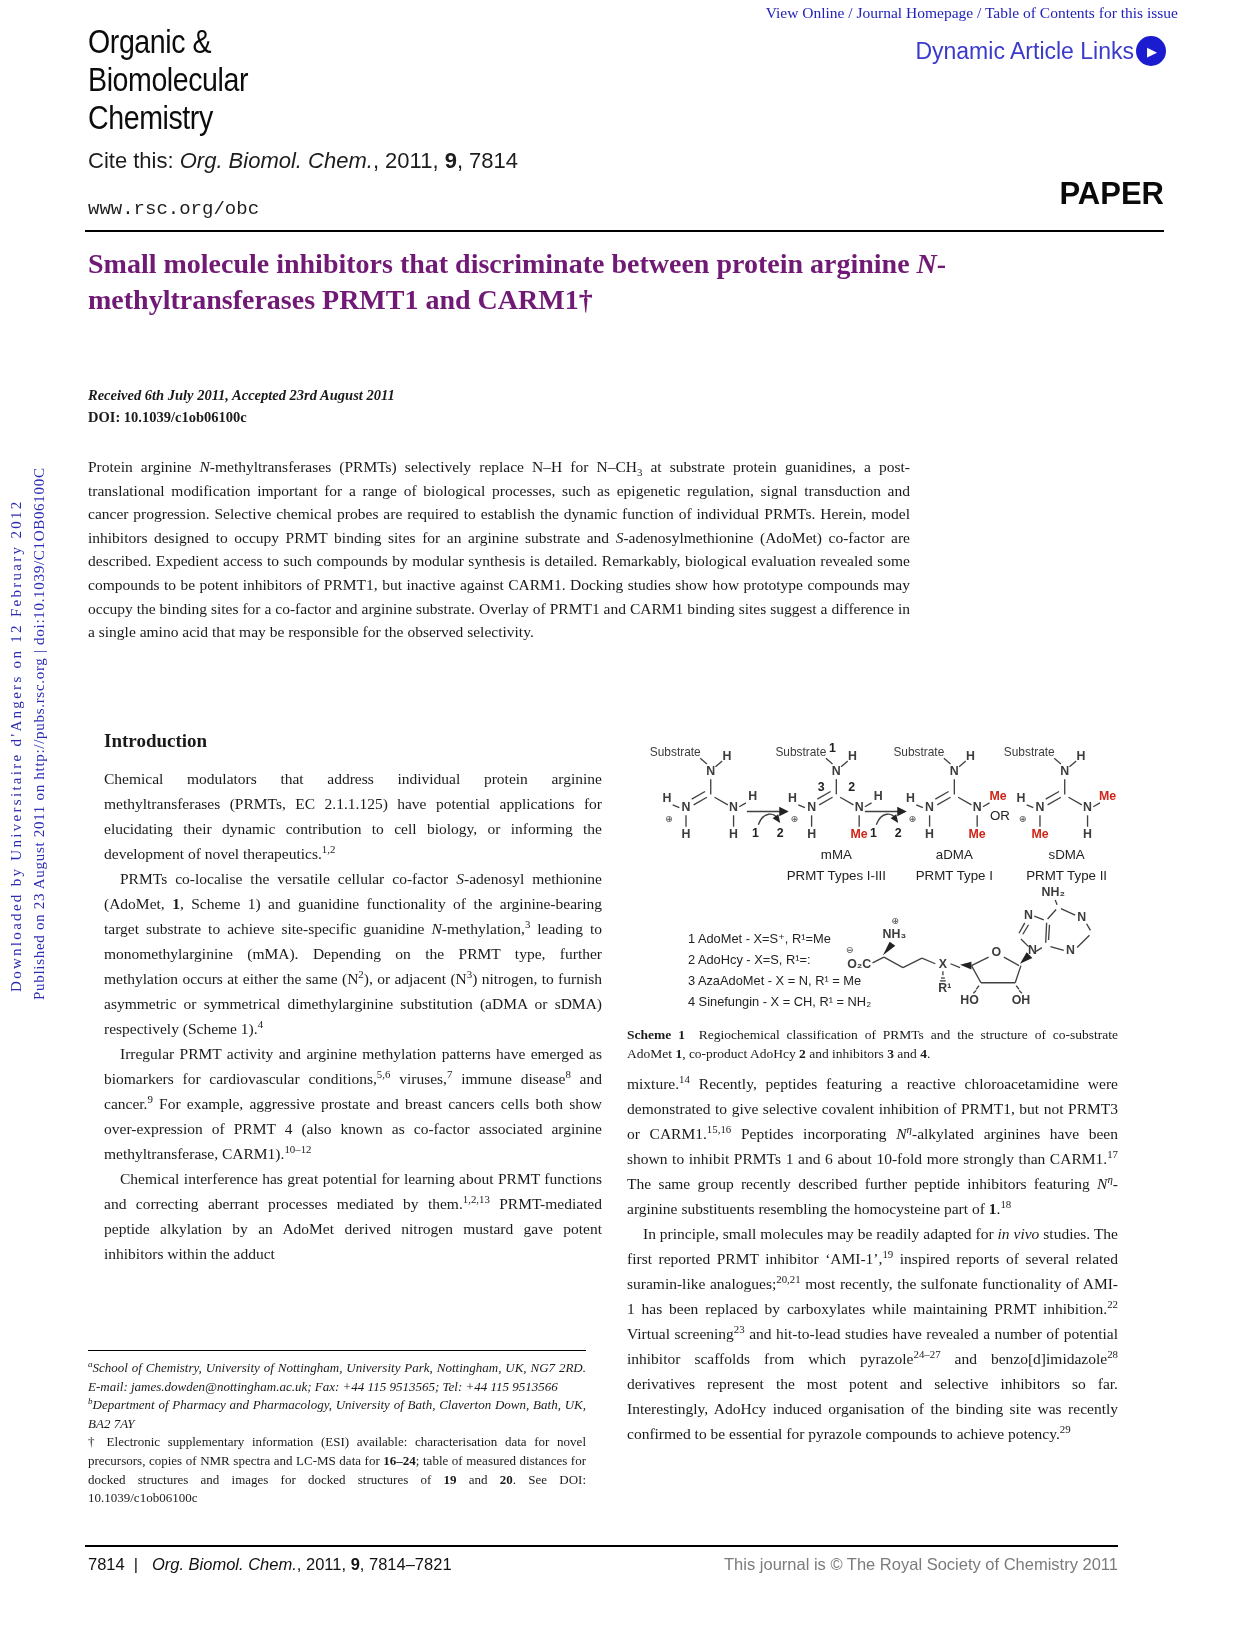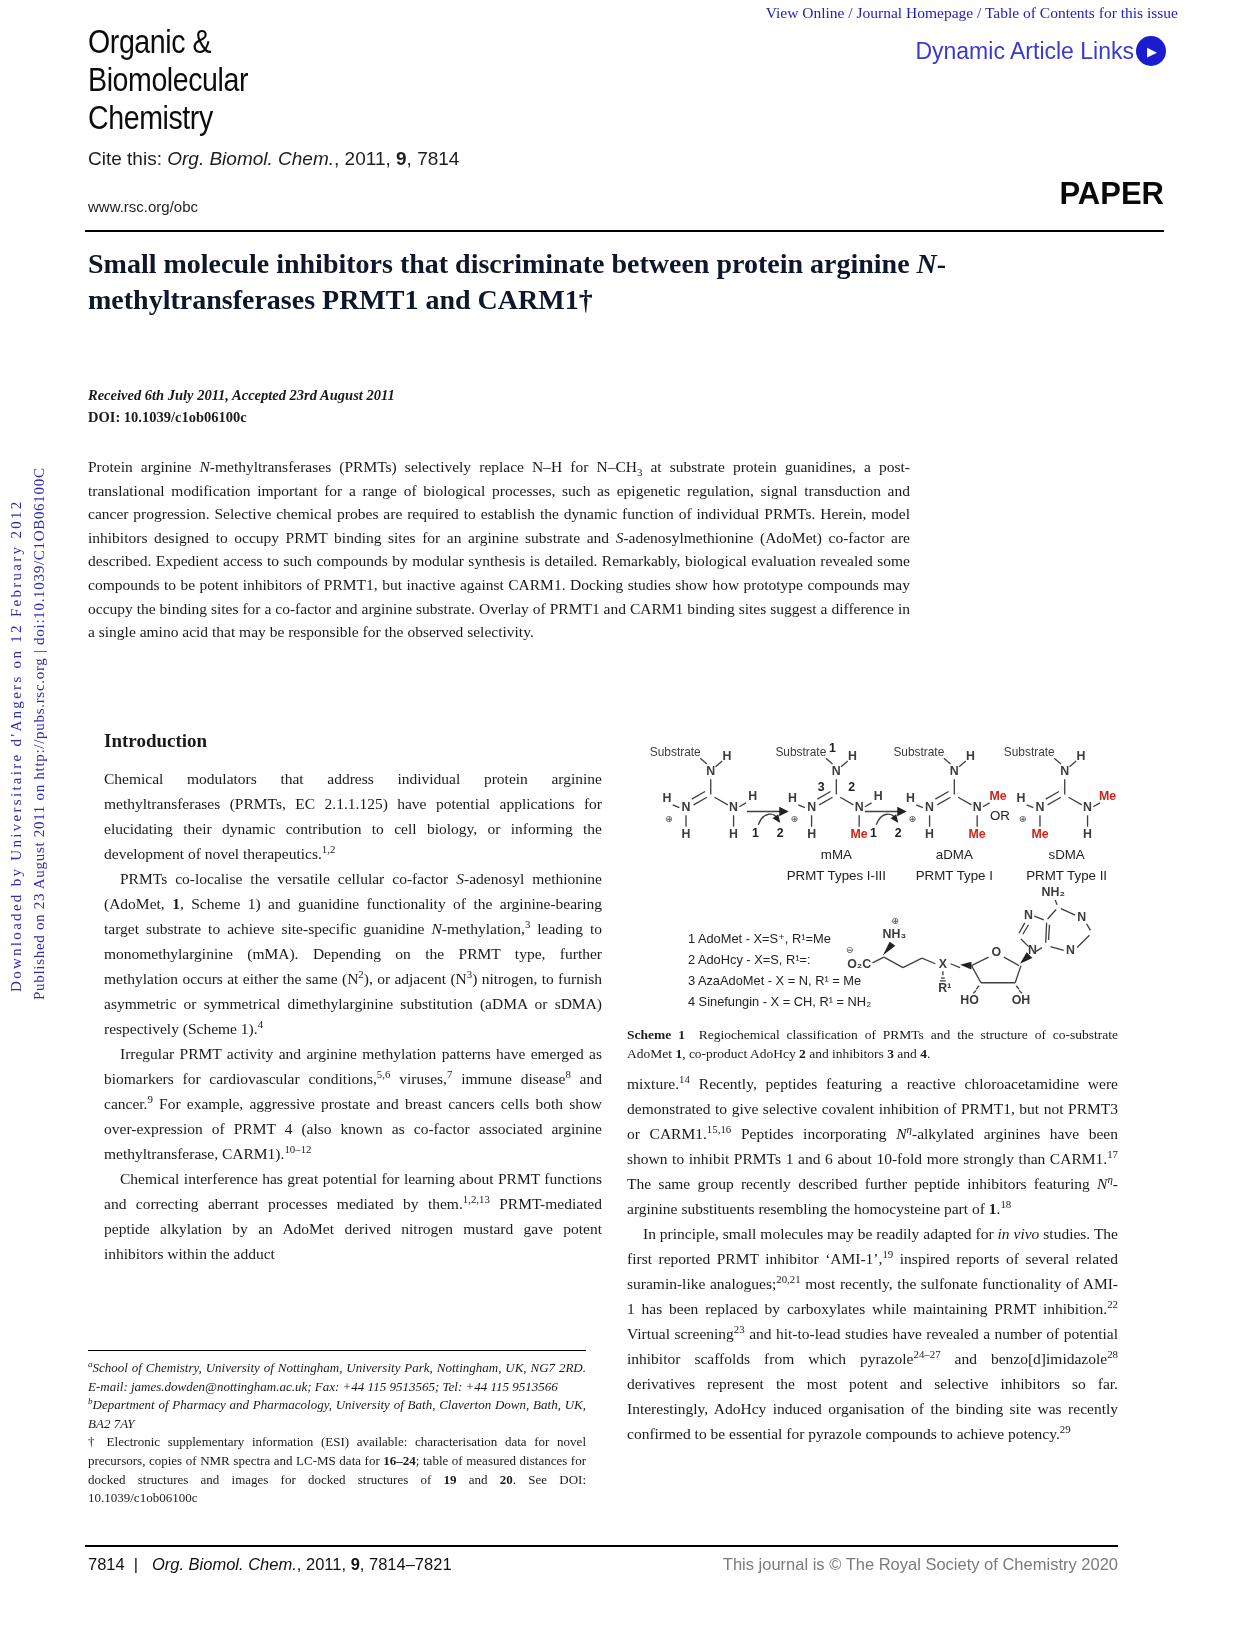--- a/index.html
+++ b/index.html
@@ -13,29 +13,29 @@
   
   .top-links{position:absolute;top:4px;right:62px;font-size:15.5px;color:#2222bb;}
   .journal-title{position:absolute;top:22px;left:88px;font-family:"Liberation Sans",sans-serif;
                  font-size:34px;line-height:38px;color:#0c0c0c;transform:scaleX(.84);
                  transform-origin:left top;letter-spacing:-.5px;}
   .dyn-links{position:absolute;top:36px;right:74px;display:flex;align-items:center;gap:2px;
              font-family:"Liberation Sans",sans-serif;font-size:23px;color:#3a3acc;}
   .play-circle{width:30px;height:30px;border-radius:50%;background:#1b1bd0;color:#fff;
                display:flex;align-items:center;justify-content:center;font-size:13px;padding-left:2px;box-sizing:border-box;}
   .cite-line{position:absolute;top:148px;left:88px;font-family:"Liberation Sans",sans-serif;
-             font-size:19px;color:#1d1d1d;}
-  .website{position:absolute;top:198px;left:88px;font-family:Liberation Sans, sans-serif;
-           font-size:15px;color:#1d1d1d;}
+             font-size:22px;color:#1d1d1d;}
+  .website{position:absolute;top:198px;left:88px;font-family:Liberation Mono, monospace;
+           font-size:19px;color:#1d1d1d;}
   .paper-label{position:absolute;top:176px;right:76px;font-family:"Liberation Sans",sans-serif;
                font-size:31px;font-weight:bold;color:#0a0a0a;}
   .header-rule{position:absolute;top:230px;left:85px;width:1079px;height:2px;background:#000;}
   
   .art-title{position:absolute;top:246px;left:88px;width:980px;font-size:28px;line-height:36px;
-             font-weight:bold;color:#0f172a;}
+             font-weight:bold;color:#701a75;}
   .art-authors{position:absolute;top:336px;left:88px;width:1020px;font-size:18px;font-weight:bold;}
   .art-received{position:absolute;top:387px;left:88px;font-size:14.5px;font-weight:bold;font-style:italic;}
   .art-doi{position:absolute;top:409px;left:88px;font-size:14.5px;font-weight:bold;}
   .abstract{position:absolute;top:455px;left:88px;width:822px;font-size:15.5px;line-height:23.6px;
             text-align:justify;}
   
   .col{position:absolute;top:730px;}
   .col p{margin:0;font-size:15.5px;line-height:25px;text-align:justify;}
   .col p.ind{text-indent:16px;}
   .left-col{left:88px;width:498px;margin-left:16px;}
@@ -305,15 +305,15 @@
 
     
     <div class="scheme-caption"><span class="cap-label">Scheme 1</span>&nbsp;&nbsp;<span>Regiochemical classification of PRMTs and the structure of co-substrate AdoMet <b>1</b>, co-product AdoHcy <b>2</b> and inhibitors <b>3</b> and <b>4</b>.</span></div>
 
     <p>mixture.<sup>14</sup> Recently, peptides featuring a reactive chloroacetamidine were demonstrated to give selective covalent inhibition of PRMT1, but not PRMT3 or CARM1.<sup>15,16</sup> Peptides incorporating <i>N</i><sup><i>η</i></sup>-alkylated arginines have been shown to inhibit PRMTs 1 and 6 about 10-fold more strongly than CARM1.<sup>17</sup> The same group recently described further peptide inhibitors featuring <i>N</i><sup><i>η</i></sup>-arginine substituents resembling the homocysteine part of <b>1</b>.<sup>18</sup></p>
     <p class="ind">In principle, small molecules may be readily adapted for <i>in vivo</i> studies. The first reported PRMT inhibitor ‘AMI-1’,<sup>19</sup> inspired reports of several related suramin-like analogues;<sup>20,21</sup> most recently, the sulfonate functionality of AMI-1 has been replaced by carboxylates while maintaining PRMT inhibition.<sup>22</sup> Virtual screening<sup>23</sup> and hit-to-lead studies have revealed a number of potential inhibitor scaffolds from which pyrazole<sup>24–27</sup> and benzo[d]imidazole<sup>28</sup> derivatives represent the most potent and selective inhibitors so far. Interestingly, AdoHcy induced organisation of the binding site was recently confirmed to be essential for pyrazole compounds to achieve potency.<sup>29</sup></p>
   </div>
 
   <div class="footer-rule"></div>
   <div class="footer-left">7814&nbsp;&nbsp;|&nbsp;&nbsp;&nbsp;<i>Org. Biomol. Chem.</i>, 2011, <b>9</b>, 7814–7821</div>
-  <div class="footer-right">This journal is © The Royal Society of Chemistry 2020</div>
+  <div class="footer-right">This journal is © The Royal Society of Chemistry 2011</div>
 
 </div>
 
 </body></html>

